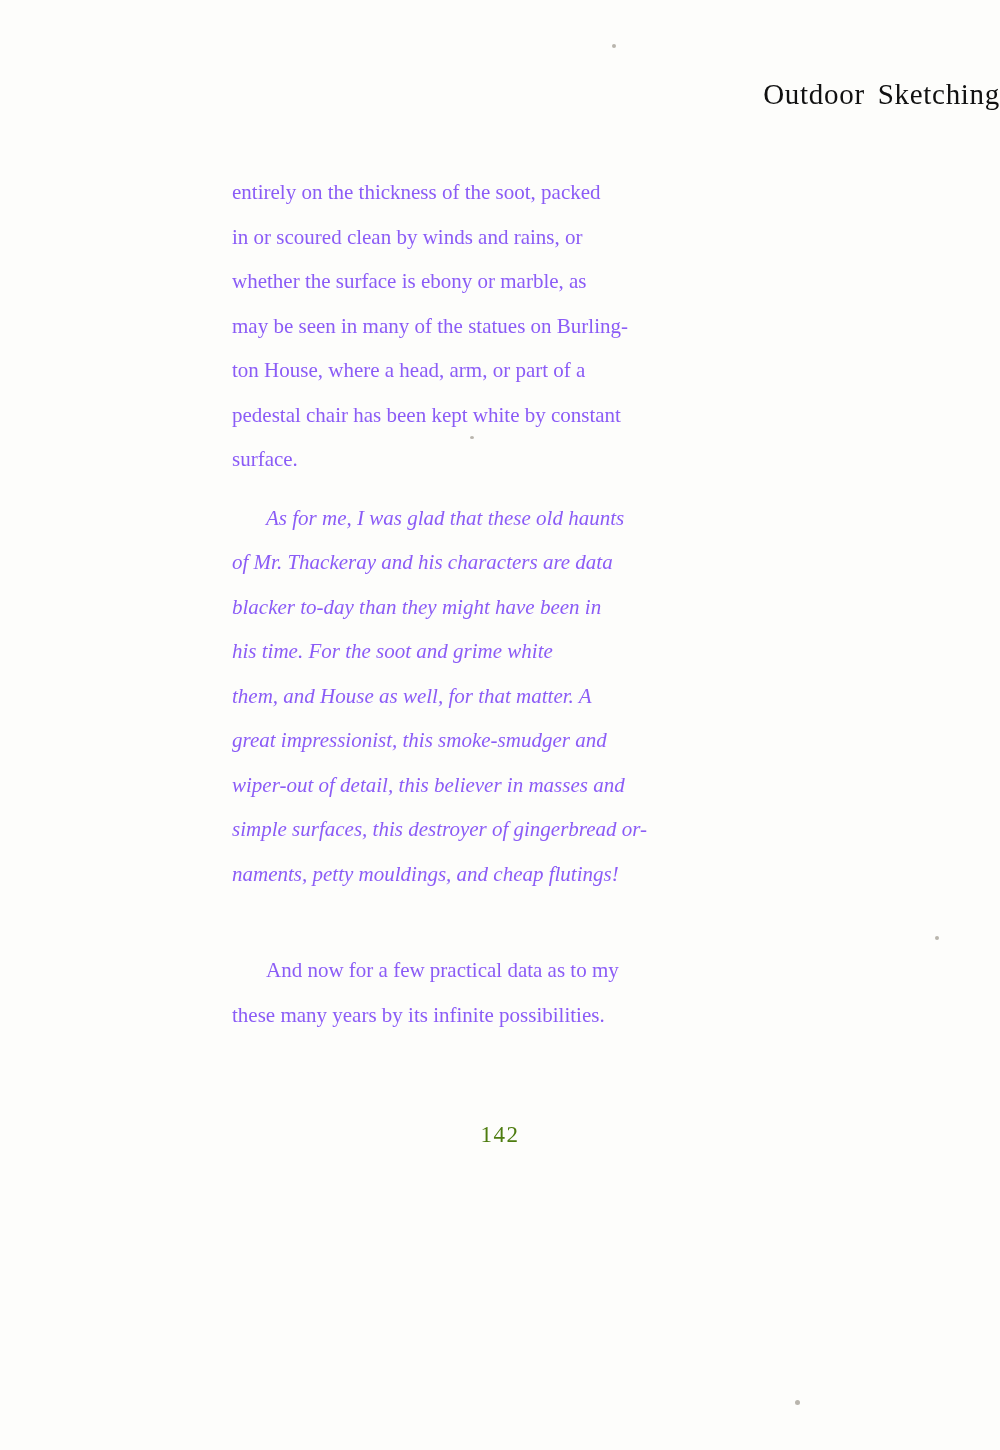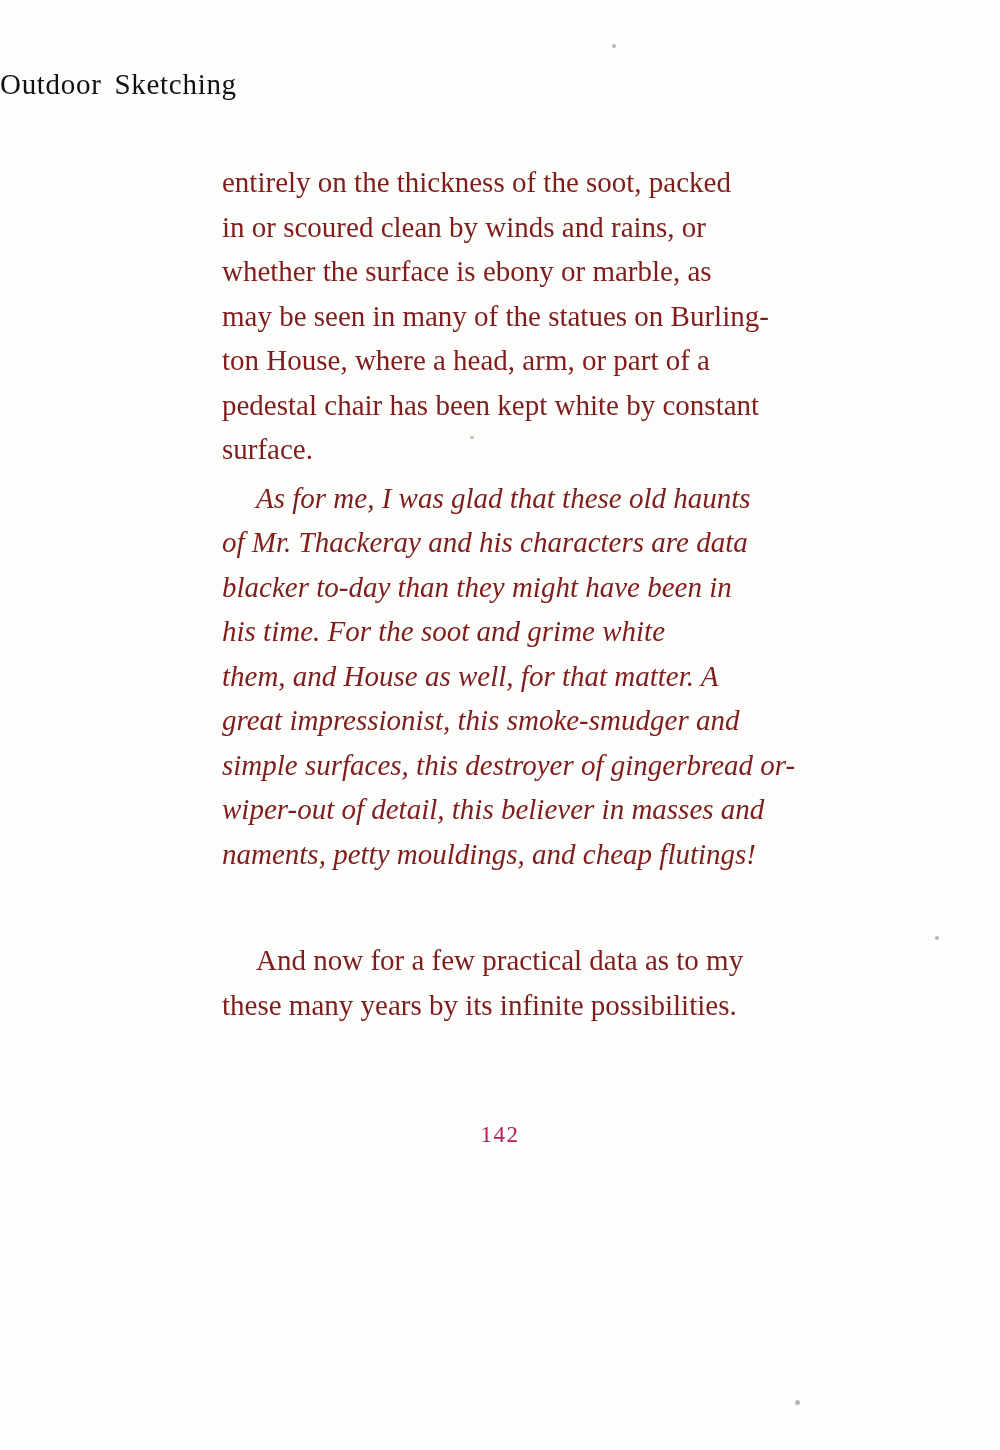--- a/index.html
+++ b/index.html
@@ -26,39 +26,39 @@
     border-radius: 50%;
   }
   .speck.s1 { left: 612px; top: 44px;  width: 4px;  height: 4px; }
   .speck.s2 { left: 470px; top: 436px; width: 4px;  height: 3px; }
   .speck.s3 { left: 935px; top: 936px; width: 4px;  height: 4px; }
   .speck.s4 { left: 795px; top: 1400px;width: 5px;  height: 5px; }
   .running-head {
     position: absolute;
     left: 0;
     right: 0;
-    top: 68px;
-    text-align: left;
+    top: 78px;
+    text-align: right;
     font-size: 29px;
     letter-spacing: 0.7px;
     word-spacing: 5px;
     color: #111;
   }
   .text-block {
     position: absolute;
     left: 218px;
     width: 660px;
   }
   .text-block.first { top: 156px; }
   .text-block.second { top: 934px; }
   p {
-    margin: 4px;
-    font-size: 29px;
+    margin: 14px;
+    font-size: 21px;
     line-height: 44.5px;
-    color: #7f1d1d;
+    color: #8b5cf6;
     text-align: justify;
     text-align-last: left;
   }
   p + p { margin-top: 0; font-style: italic; }
   .line {
     display: block;
     white-space: nowrap;
   }
   .line.justify {
     display: flex;
@@ -67,21 +67,21 @@
   .line.justify > span { display: inline-block; }
   .line.indent-first { padding-left: 34px; }
   .folio {
     position: absolute;
     left: 0;
     right: 0;
     top: 1122px;
     text-align: center;
     font-size: 23px;
     letter-spacing: 1.5px;
-    color: #be185d;
+    color: #4d7c0f;
   }
 </style>
 </head>
 <body>
 
 <div class="page">
 
   <div class="speck s1"></div>
   <div class="speck s2"></div>
   <div class="speck s3"></div>
@@ -124,24 +124,24 @@
       <span class="line justify">
           <span>his time.   For the soot and grime white</span>
         </span>
       <span class="line justify">
           <span>them, and House as well, for that matter.   A</span>
         </span>
       <span class="line justify">
           <span>great impressionist, this smoke-smudger and</span>
         </span>
       <span class="line justify">
-          <span>simple surfaces, this destroyer of gingerbread or-</span>
+          <span>wiper-out of detail, this believer in masses and</span>
         </span>
       <span class="line justify">
-          <span>wiper-out of detail, this believer in masses and</span>
+          <span>simple surfaces, this destroyer of gingerbread or-</span>
         </span>
       <span class="line justify">
           <span>naments, petty mouldings, and cheap flutings!</span>
         </span>
     </p>
   </div>
 
   <div class="text-block second">
     <p>
       <span class="line justify indent-first">

